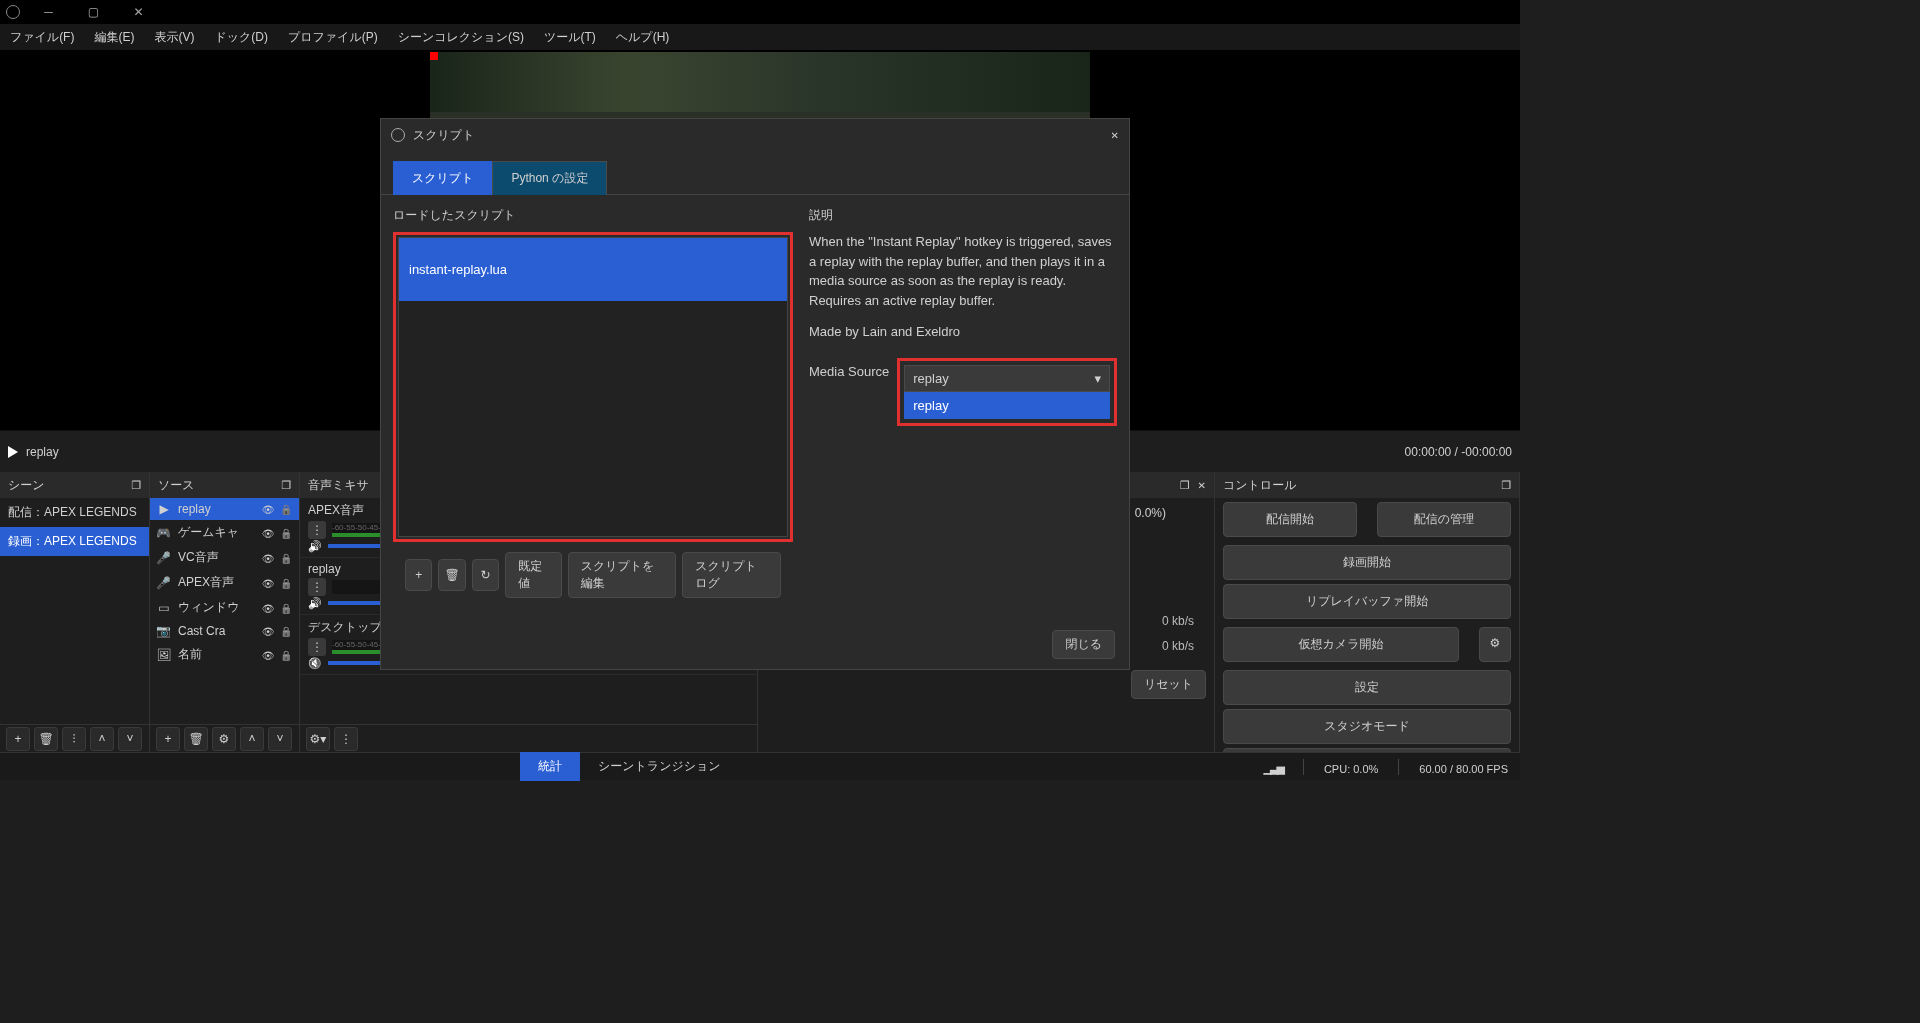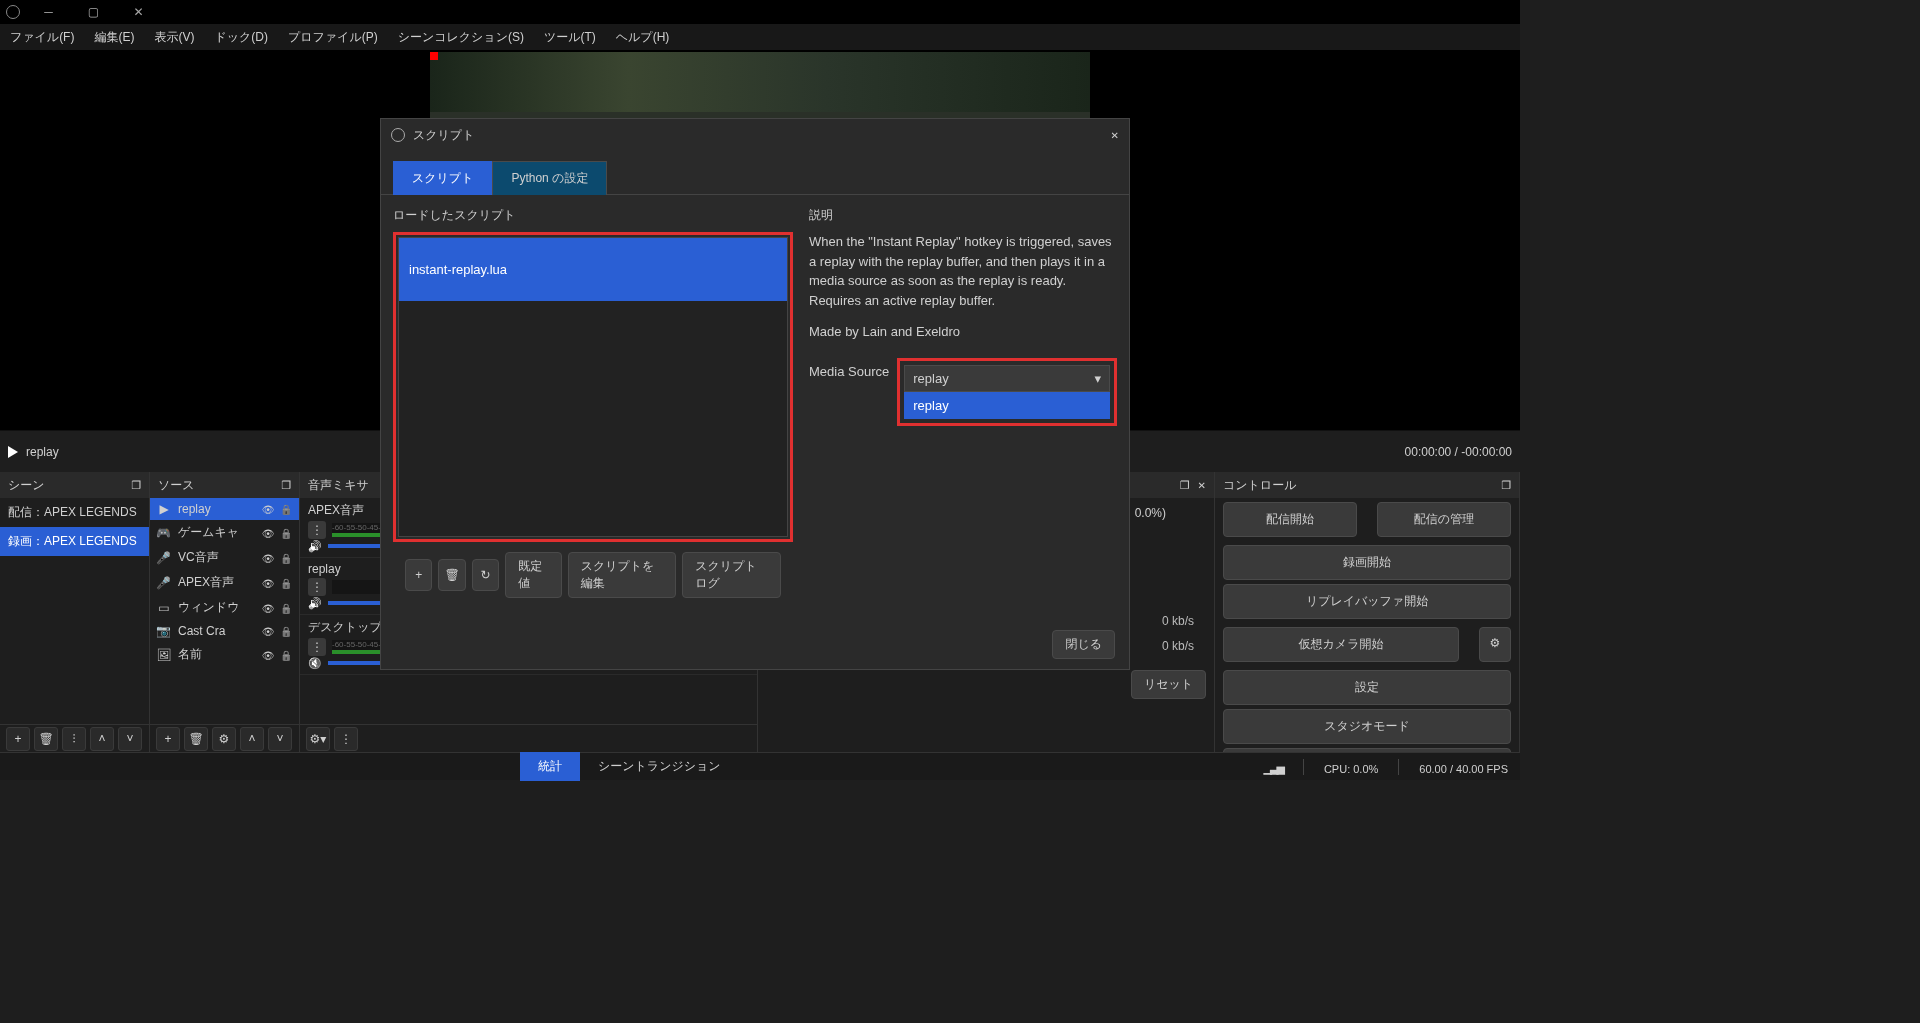--- a/index.html
+++ b/index.html
@@ -336,21 +336,21 @@
 
 <div class="statusbar">
   <div style="width:520px"></div>
   <div class="status-tab">統計</div>
   <div class="status-tab2">シーントランジション</div>
   <div class="status-right">
     <span class="sig-icon"></span>
     <span style="border-left:1px solid #444;height:16px"></span>
     <span>CPU: 0.0%</span>
     <span style="border-left:1px solid #444;height:16px"></span>
-    <span>60.00 / 40.00 FPS</span>
+    <span>60.00 / 80.00 FPS</span>
   </div>
 </div>
 
 <div class="modal">
   <div class="modal-title">
     <div class="modal-title-icon"></div>
     <span>スクリプト</span>
     <span class="modal-close close-x"></span>
   </div>
   <div class="modal-tabs">

